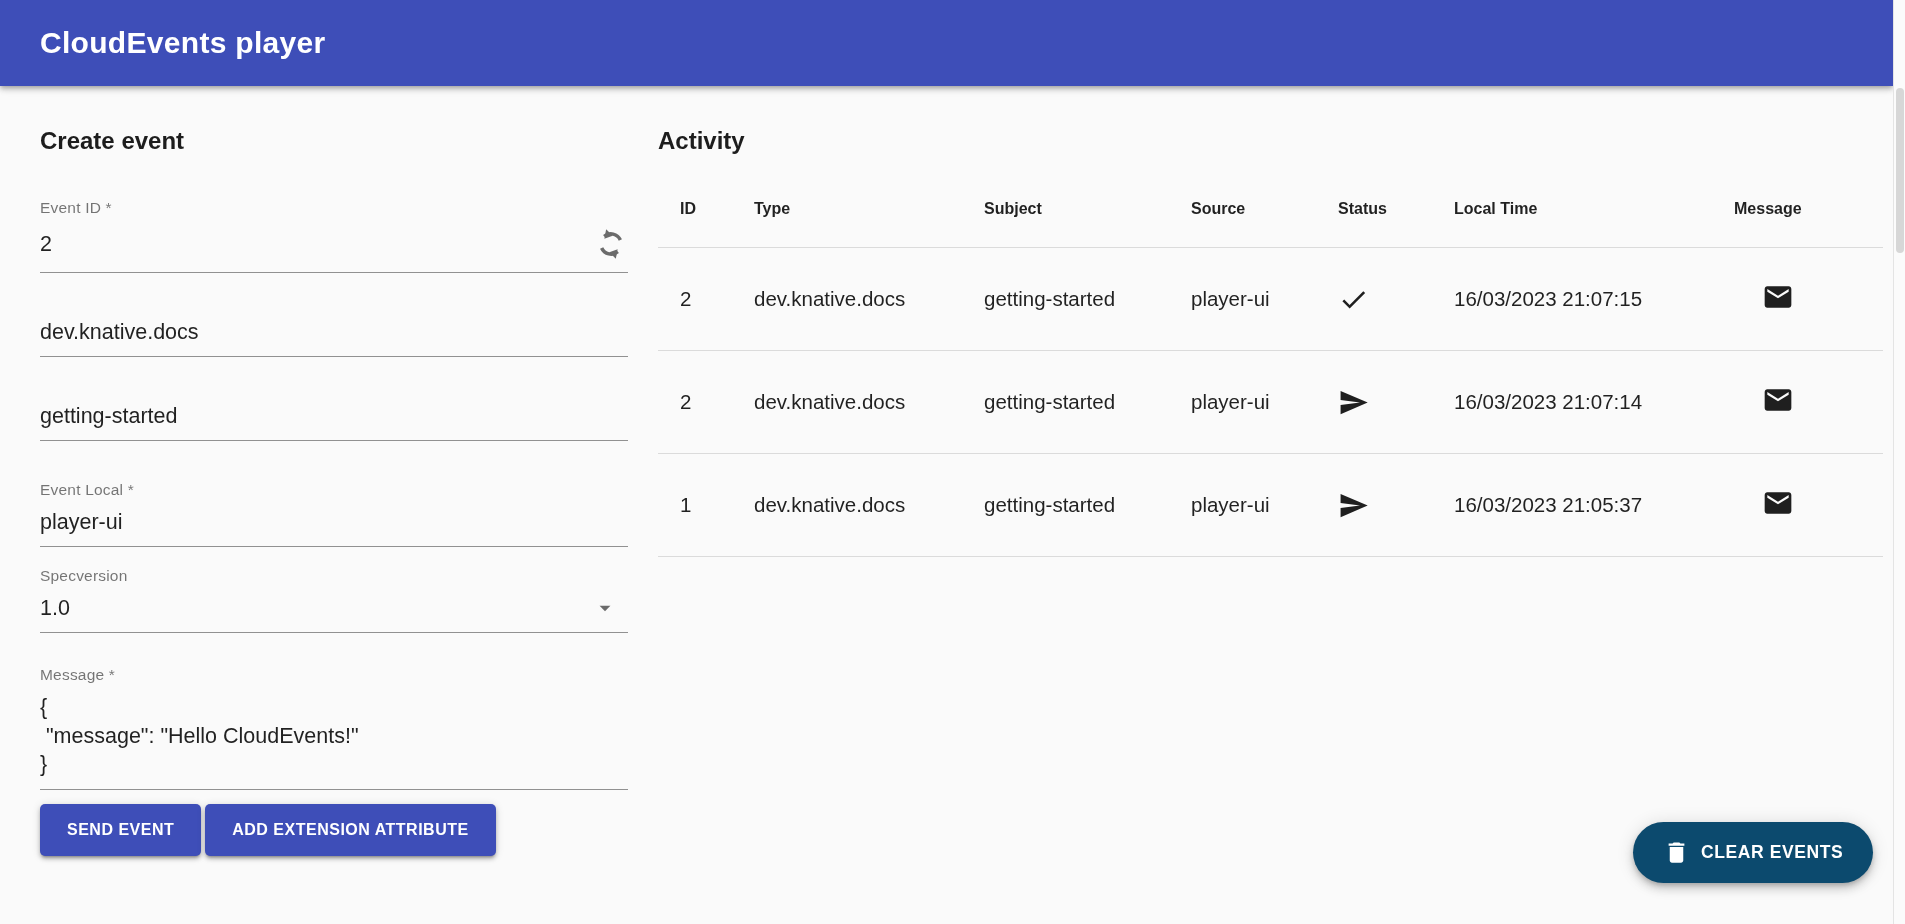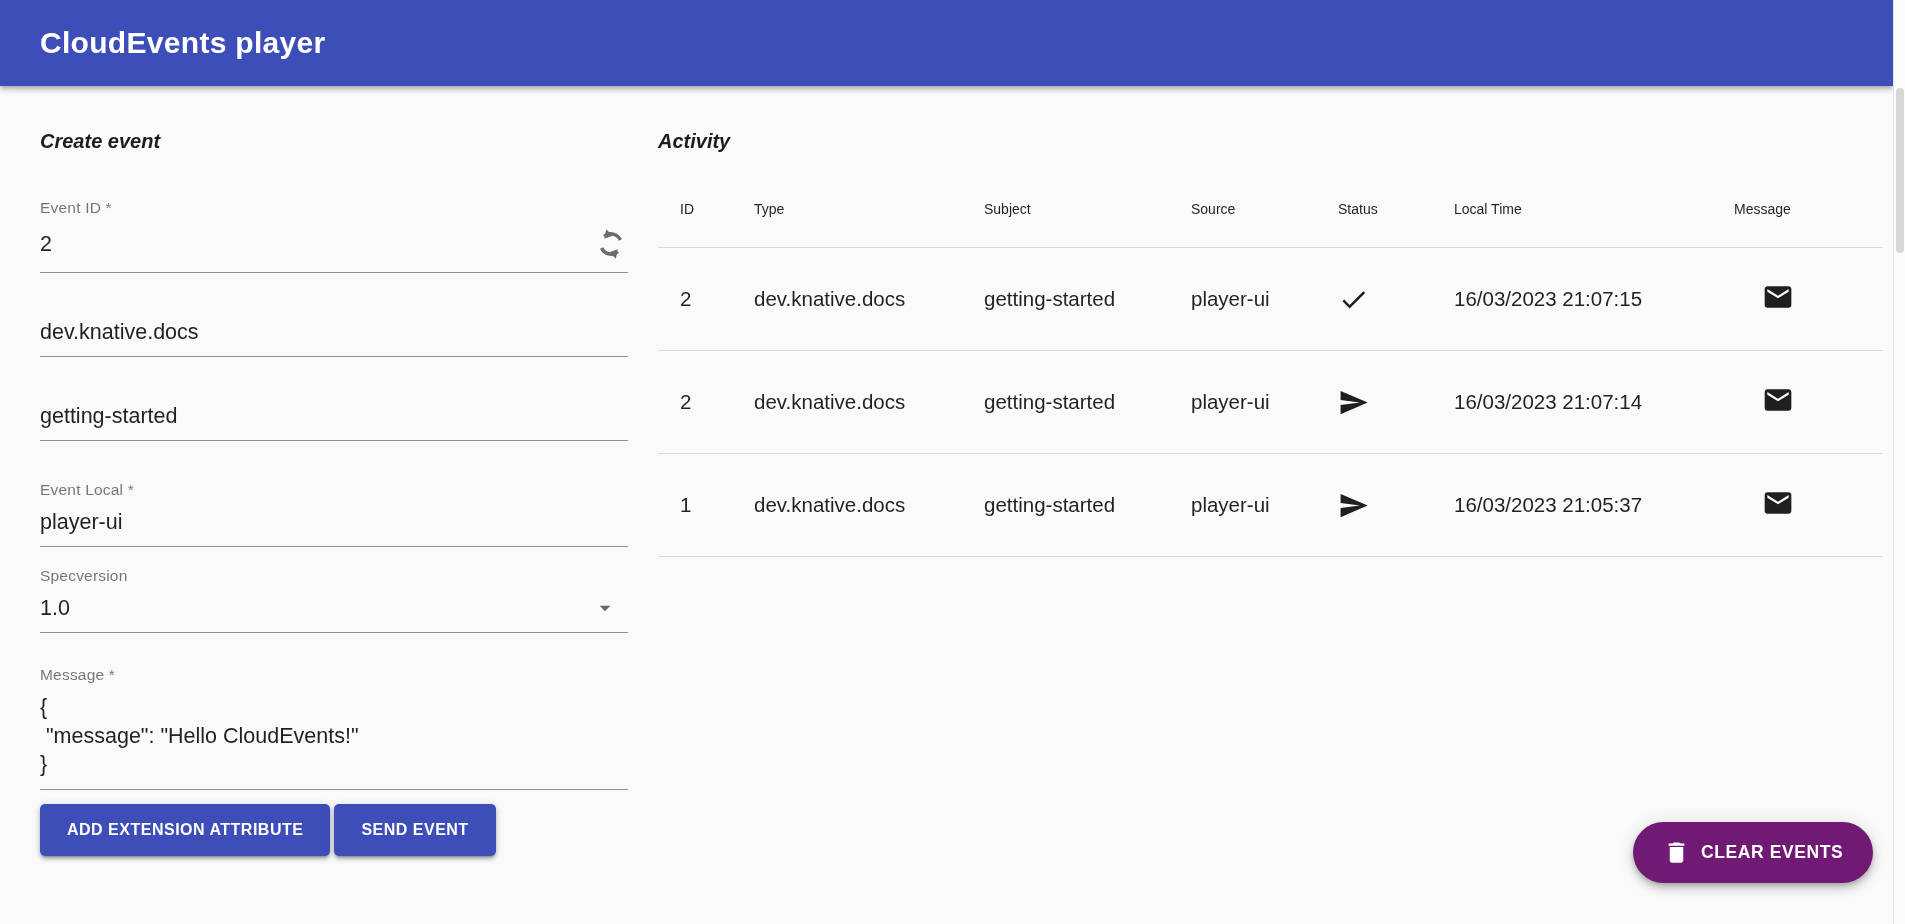--- a/index.html
+++ b/index.html
@@ -22,21 +22,21 @@
     box-shadow: 0 2px 4px -1px rgba(0,0,0,.2), 0 4px 5px 0 rgba(0,0,0,.14), 0 1px 10px 0 rgba(0,0,0,.12);
     z-index: 5;
   }
   .appbar-title { color: #fff; font-size: 30px; font-weight: bold; letter-spacing: .3px; }
 
   
   .content { position: absolute; top: 86px; left: 0; width: 1893px; display: flex; }
   .left-col  { width: 588px; margin-left: 40px; flex: none; }
   .right-col { margin-left: 30px; width: 1225px; flex: none; }
 
-  h2.section-heading { font-size: 20px; line-height: 36px; font-weight: bold; margin-top: 37px; color: #1d1d1d; font-style: italic; }
+  h2.section-heading { font-size: 24px; line-height: 36px; font-weight: bold; margin-top: 37px; color: #1d1d1d; }
 
   
   .field { margin-top: 40px; }
   .field.tight { margin-top: 20px; }
   .field.msg-gap { margin-top: 33px; }
   .field-label { font-size: 15.5px; color: rgba(0,0,0,.54); letter-spacing: .2px; }
   .value-row {
     display: flex; align-items: center;
     border-bottom: 1px solid rgba(0,0,0,.42);
     padding: 6px 0 11px 0;
@@ -64,33 +64,33 @@
 
   
   .table { margin-top: 11px; width: 100%; }
   .trow {
     display: grid;
     grid-template-columns: 74px 230px 207px 147px 116px 280px 1fr;
     align-items: center;
     padding-left: 22px;
     border-bottom: 1px solid rgba(0,0,0,.12);
   }
-  .trow.head { height: 78px; font-size: 14px; font-weight: normal; }
+  .trow.head { height: 78px; font-size: 16px; font-weight: bold; }
   .trow.body { height: 103px; font-size: 20.5px; }
   .cell { overflow: hidden; white-space: nowrap; }
   .status-icon svg { display: block; color: #1f1f1f; }
   .mail-btn { background: none; border: none; cursor: pointer; padding: 0; margin-left: 28px; color: #1f1f1f; }
   .mail-btn svg { display: block; }
 
   
   .clear-btn {
     position: absolute; top: 822px; left: 1633px;
     height: 61px; padding: 0 30px;
     display: flex; align-items: center; gap: 11px;
-    background: #701a75; color: #fff; border: none; cursor: pointer;
+    background: #0c4a6e; color: #fff; border: none; cursor: pointer;
     border-radius: 31px;
     font-family: inherit; font-size: 17.5px; font-weight: bold; letter-spacing: .6px;
     box-shadow: 0 3px 5px -1px rgba(0,0,0,.2), 0 6px 10px 0 rgba(0,0,0,.14), 0 1px 18px 0 rgba(0,0,0,.12);
     z-index: 6;
   }
   .clear-btn svg { display: block; }
 
   
   .scrollbar {
     position: absolute; top: 0; right: 0; width: 12px; height: 924px;
@@ -162,22 +162,22 @@
     </div>
 
     <div class="field msg-gap">
       <div class="field-label">Message *</div>
       <div class="value-multiline">{
  "message": "Hello CloudEvents!"
 }</div>
     </div>
 
     <div class="btn-row">
+      <button class="btn">SEND EVENT</button>
       <button class="btn">ADD EXTENSION ATTRIBUTE</button>
-      <button class="btn">SEND EVENT</button>
     </div>
   </section>
 
   <section class="right-col">
     <h2 class="section-heading">Activity</h2>
 
     <div class="table">
       <div class="trow head">
         <span class="cell">ID</span>
         <span class="cell">Type</span>

